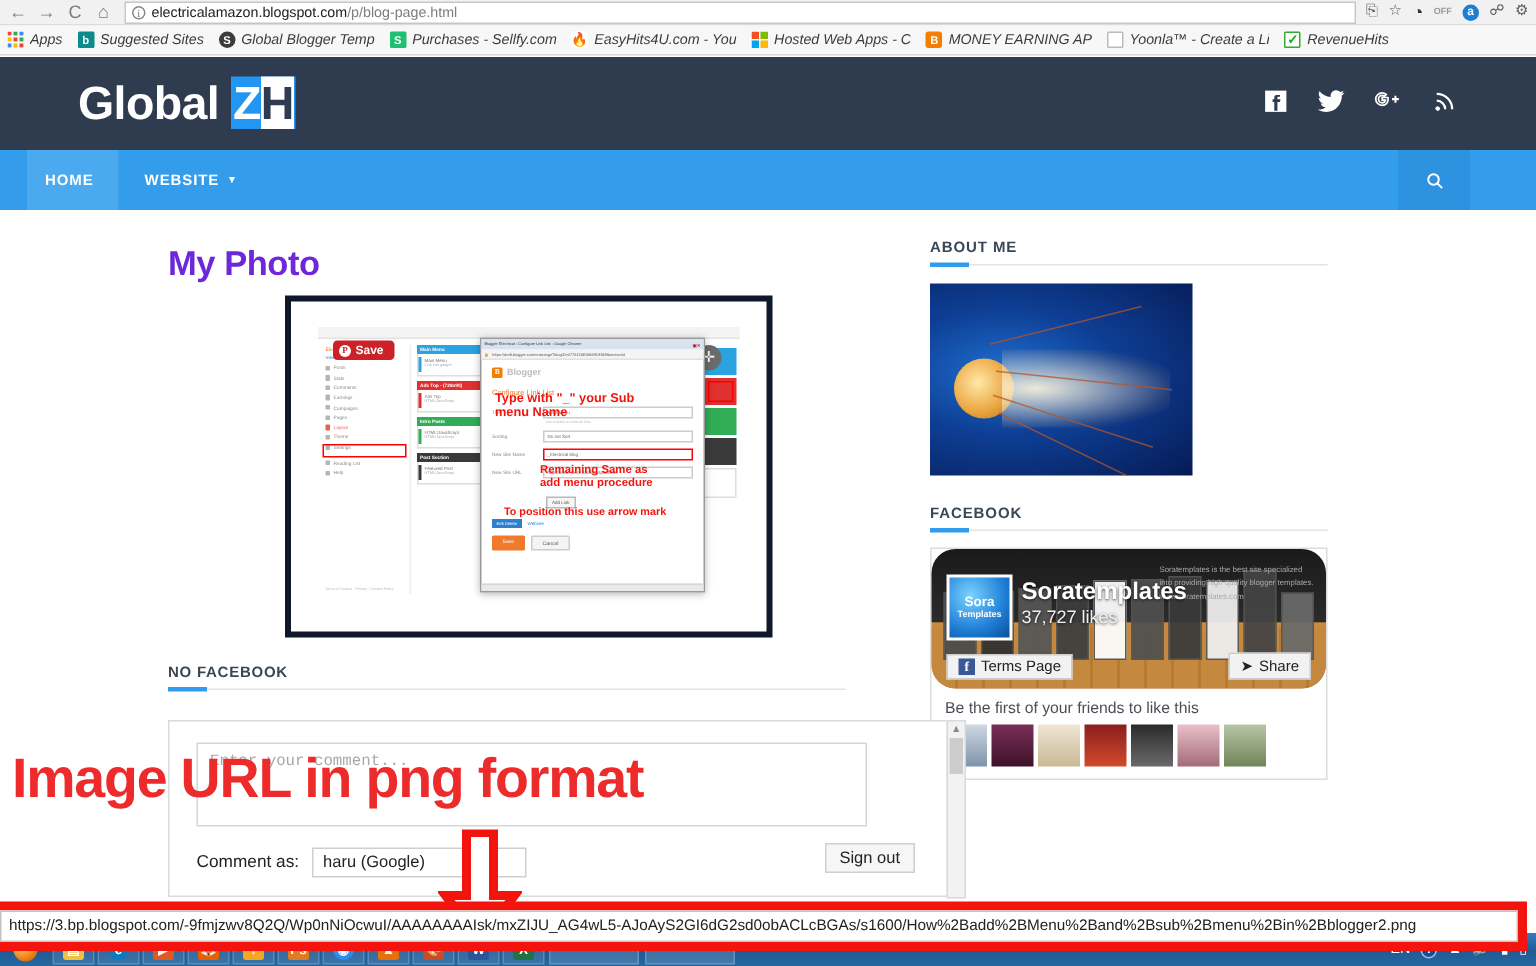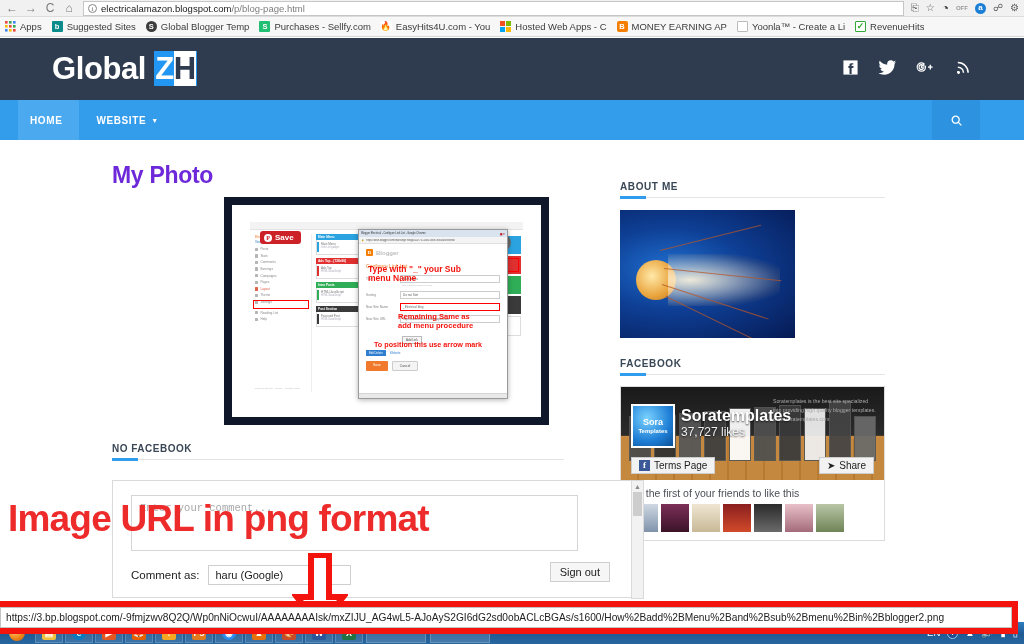--- a/index.html
+++ b/index.html
@@ -38,21 +38,21 @@
   .bookmarks {
     position: absolute; top: 17px; left: 0; width: 1024px; height: 20px;
     background: #f7f7f7; border-bottom: 1px solid #d8d8d8;
     display: flex; align-items: center; overflow: hidden;
   }
   .bm { display: flex; align-items: center; gap: 4px; padding: 0 5px; height: 20px;
         font-size: 9.5px; color: #3b3b3b; white-space: nowrap; flex: none; }
   .bm-ico { width: 11px; height: 11px; flex: none; border-radius: 1px;
             display: flex; align-items: center; justify-content: center;
             font-size: 7.5px; font-weight: bold; color: #fff; line-height: 1; }
-  .bm-label { overflow: hidden; }
+  .bm-label { overflow: hidden; font-style: italic; }
 
   
   .page { position: absolute; top: 38px; left: 0; width: 1024px; height: 568px;
           background: #fff; overflow: hidden; }
 
   .site-header {
     height: 62px; background: #2f3c4f; display: flex; align-items: center;
     padding: 0 52px; justify-content: space-between;
   }
   .logo { font-size: 31px; font-weight: bold; color: #fff; letter-spacing: -0.4px; }
@@ -71,21 +71,21 @@
                 background: #2d93e0; display: flex; align-items: center; justify-content: center;
                 color: #fff; font-size: 13px; }
 
   .body-wrap { display: flex; padding: 0 44px 0 0; }
   .content { width: 610px; padding: 22px 0 0 112px; }
   .aside { width: 300px; padding: 20px 0 0 0; margin-left: 10px; }
 
   .post-title { font-size: 23px; font-weight: bold; color: #6d28d9; letter-spacing: -0.3px; }
 
   .photo-box { margin-top: 8px; width: 325px; height: 228px; background: #fff;
-               border: 8px solid #0f172a; position: relative; margin-left: 112px; }
+               border: 4px solid #0f172a; position: relative; margin-left: 78px; }
   .shot { position: absolute; inset: 11px 14px; background: #fff; overflow: hidden; }
 
   .no-comments { margin-top: 18px; font-size: 10px; font-weight: bold; color: #3a4756;
                  letter-spacing: 0.5px; }
   .nc-rule { margin-top: 5px; width: 452px; height: 1px; background: #e4e4e4; position: relative; }
   .nc-rule::before { content:''; position: absolute; left: 0; top: -1px; width: 26px; height: 3px; background:#2f9ced; }
 
   .overlay-text { position: absolute; left: 8px; top: 460px; font-size: 37px; font-weight: bold;
                   color: #ee2b2b; letter-spacing: -0.8px; white-space: nowrap; z-index: 40; }
 
@@ -101,35 +101,35 @@
   .signout { position: absolute; right: 21px; bottom: 15px; border: 1px solid #cfcfcf;
              background: #f6f6f6; font-size: 11px; color: #222; padding: 3px 9px; }
   .panel-scroll { position: absolute; right: -13px; top: -1px; width: 13px; height: 119px;
                   background: #f2f2f2; border: 1px solid #dadada; }
   .ps-up { width: 100%; height: 11px; font-size: 7px; color: #8a8a8a; text-align: center; line-height: 11px; }
   .ps-thumb { width: 9px; height: 24px; margin: 0 auto; background: #cdcdcd; }
 
   .big-arrow { position: absolute; left: 292px; top: 515px; width: 56px; height: 78px; z-index: 45; }
 
   
-  .widget-title { font-size: 10px; font-weight: bold; color: #3a4756; letter-spacing: 0.6px; margin-top: 21px; }
+  .widget-title { font-size: 10px; font-weight: bold; color: #3a4756; letter-spacing: 0.6px; }
   .widget-rule { margin-top: 5px; width: 265px; height: 1px; background: #e4e4e4; position: relative; }
   .widget-rule::before { content:''; position:absolute; left:0; top:-1px; width:26px; height:3px; background:#2f9ced; }
   .jelly { margin-top: 12px; width: 175px; height: 128px;
            background: radial-gradient(ellipse at 28% 46%, #1f6fd0 0%, #0e3f95 42%, #061a54 100%); position: relative; overflow:hidden;}
   .jelly .bell { position:absolute; left:16px; top:50px; width:40px; height:40px; border-radius:50%;
                  background: radial-gradient(circle at 40% 40%, #ffe9a8, #e9a33c 60%, #b4701d 100%); }
   .jelly .tent { position:absolute; left:48px; top:44px; width:112px; height:52px;
                  background: radial-gradient(ellipse at 20% 50%, rgba(255,245,220,.92), rgba(210,170,120,.12) 70%, transparent 80%); }
   .jelly .thread { position:absolute; height:1px; background:#b4552a; opacity:.75; transform-origin:left center; }
   .jelly-cap { margin-top: 6px; font-size: 10.5px; color: #6d6d6d; }
 
   .fb-card { margin-top: 11px; width: 265px; border: 1px solid #dcdcdc; background: #fff; }
   .fb-cover { height: 93px; position: relative; overflow: hidden;
-              background: linear-gradient(#1a1a1a 0%, #2b2b2b 52%, #c98a41 53%, #b9732f 100%); }
+              background: linear-gradient(#1a1a1a 0%, #2b2b2b 52%, #c98a41 53%, #b9732f 100%); border-radius: 16px; }
   .fb-shelf { position:absolute; left:0; right:0; bottom:0; height: 44%;
               background: repeating-linear-gradient(90deg,#c4883f 0 16px,#b87a31 16px 18px); }
   .fb-thumbs { position: absolute; left: 8px; top: 12px; right: 8px; height: 62px;
                display: flex; gap: 3px; align-items: flex-end; }
   .fb-th { flex: 1; height: 100%; background: #3b3b3b; border: 1px solid #555; opacity: .93; }
   .fb-avatar { position: absolute; left: 10px; top: 17px; width: 44px; height: 44px;
                background: #fff; padding: 2px; }
   .fb-avatar i { display:block; width:100%; height:100%;
                  background: radial-gradient(circle at 35% 30%, #7ad2ff, #1f7fd6 60%, #0a4f96 100%);
                  color:#fff; font-style:normal; font-size:9px; font-weight:bold;

